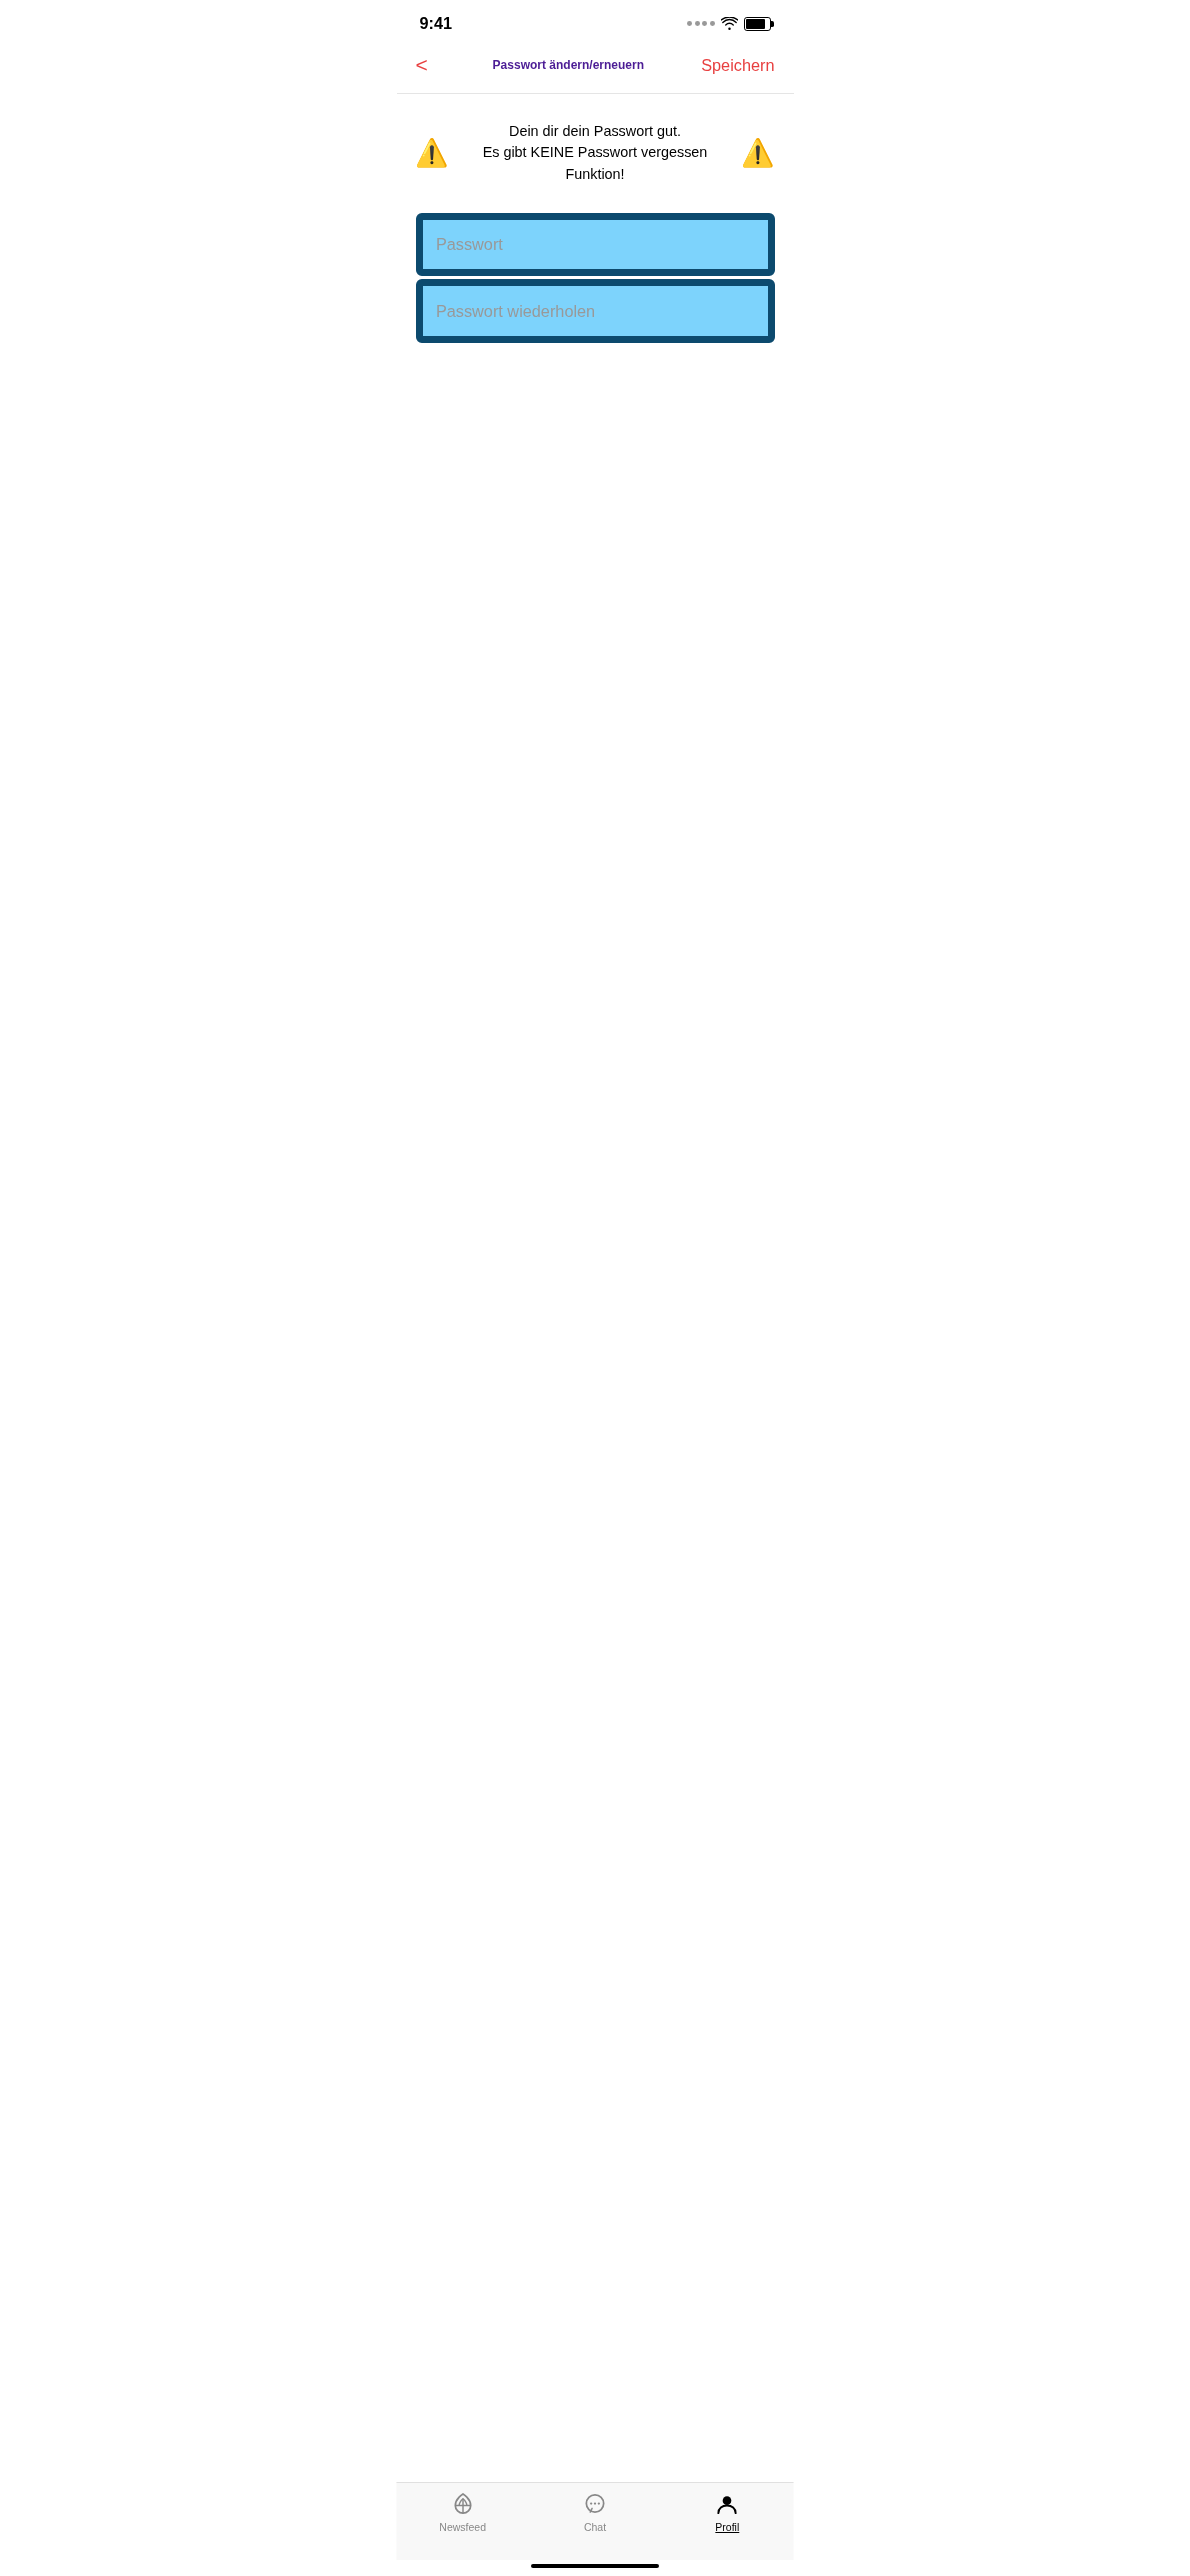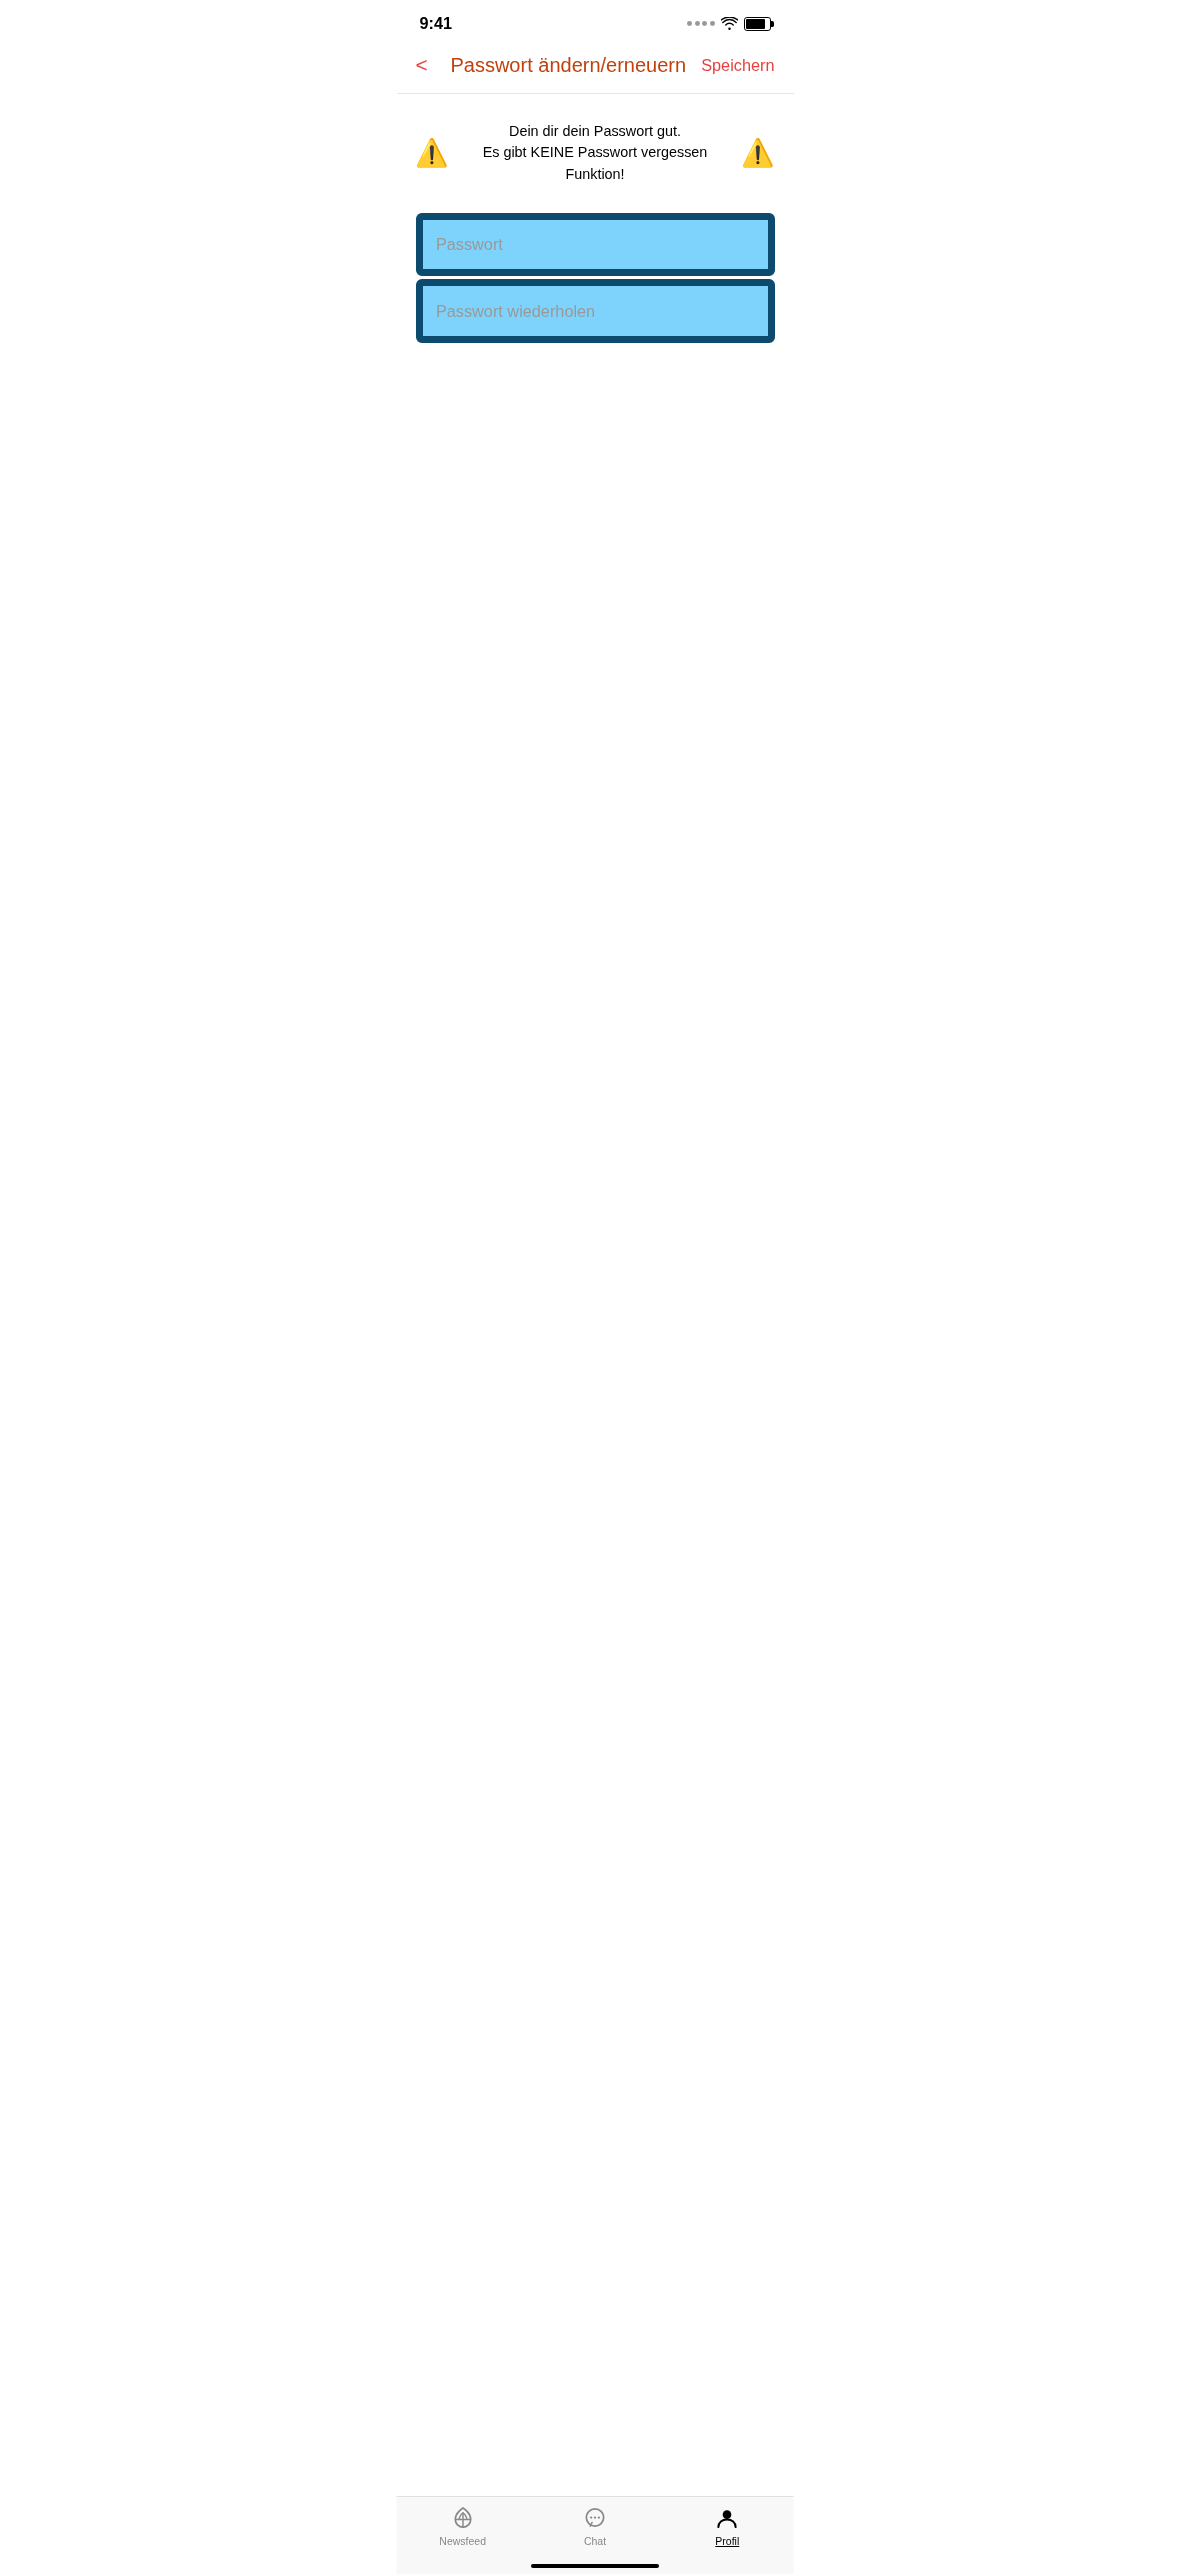--- a/index.html
+++ b/index.html
@@ -92,23 +92,23 @@
 
     .nav-back {
       color: #e84040;
       font-size: 21px;
       font-weight: 400;
       cursor: pointer;
       padding: 3.8px 7.7px 3.8px 0;
     }
 
     .nav-title {
-      font-size: 20px;
-      font-weight: 400;
-      color: #c2410c;
+      font-size: 12px;
+      font-weight: 700;
+      color: #4c1d95;
       text-align: center;
       flex: 1;
     }
 
     .nav-save {
       color: #e84040;
       font-size: 16.3px;
       font-weight: 400;
       cursor: pointer;
     }
@@ -156,21 +156,21 @@
       background: #7dd3fc;
       margin-bottom: 3px;
     }
 
     .input-field::placeholder {
       color: #999;
     }
 
     .tab-bar {
       position: fixed;
-      bottom: 2px;
+      bottom: 16px;
       left: 50%;
       transform: translateX(-50%);
       width: 397px;
       background: #f8f8f8;
       border-top: 1px solid #e0e0e0;
       display: flex;
       justify-content: space-around;
       align-items: center;
       padding: 9.6px 0 27px;
     }

